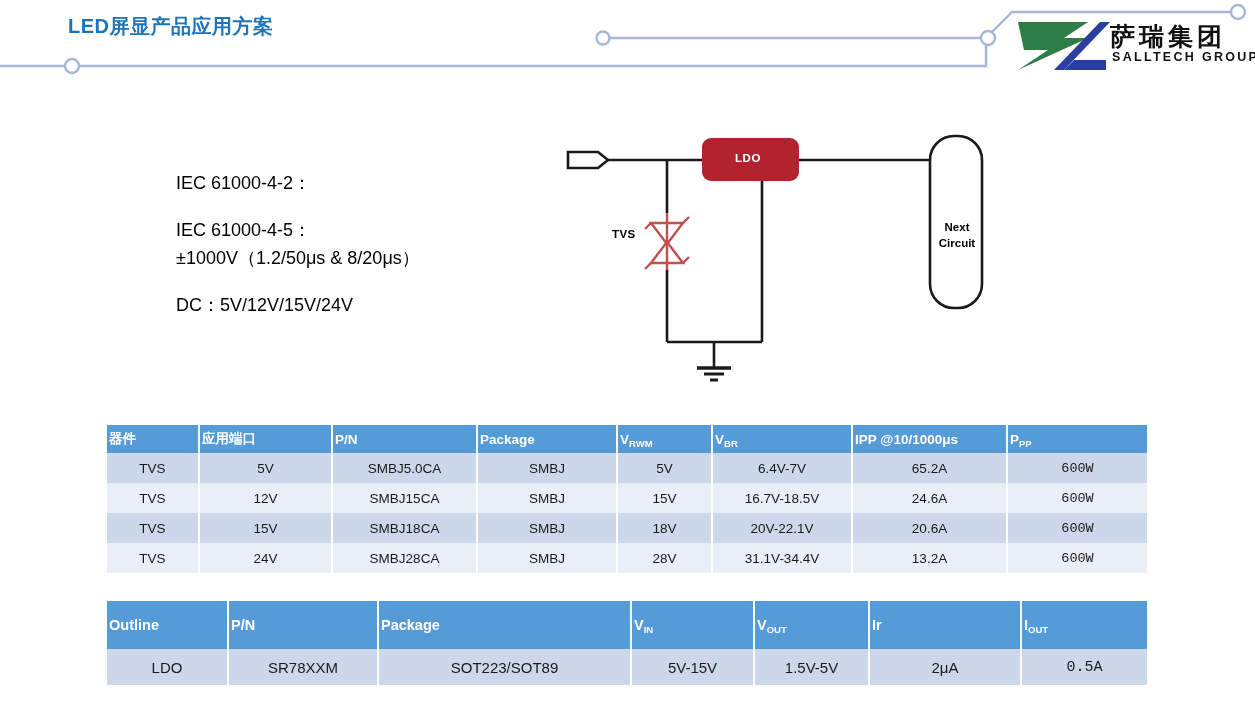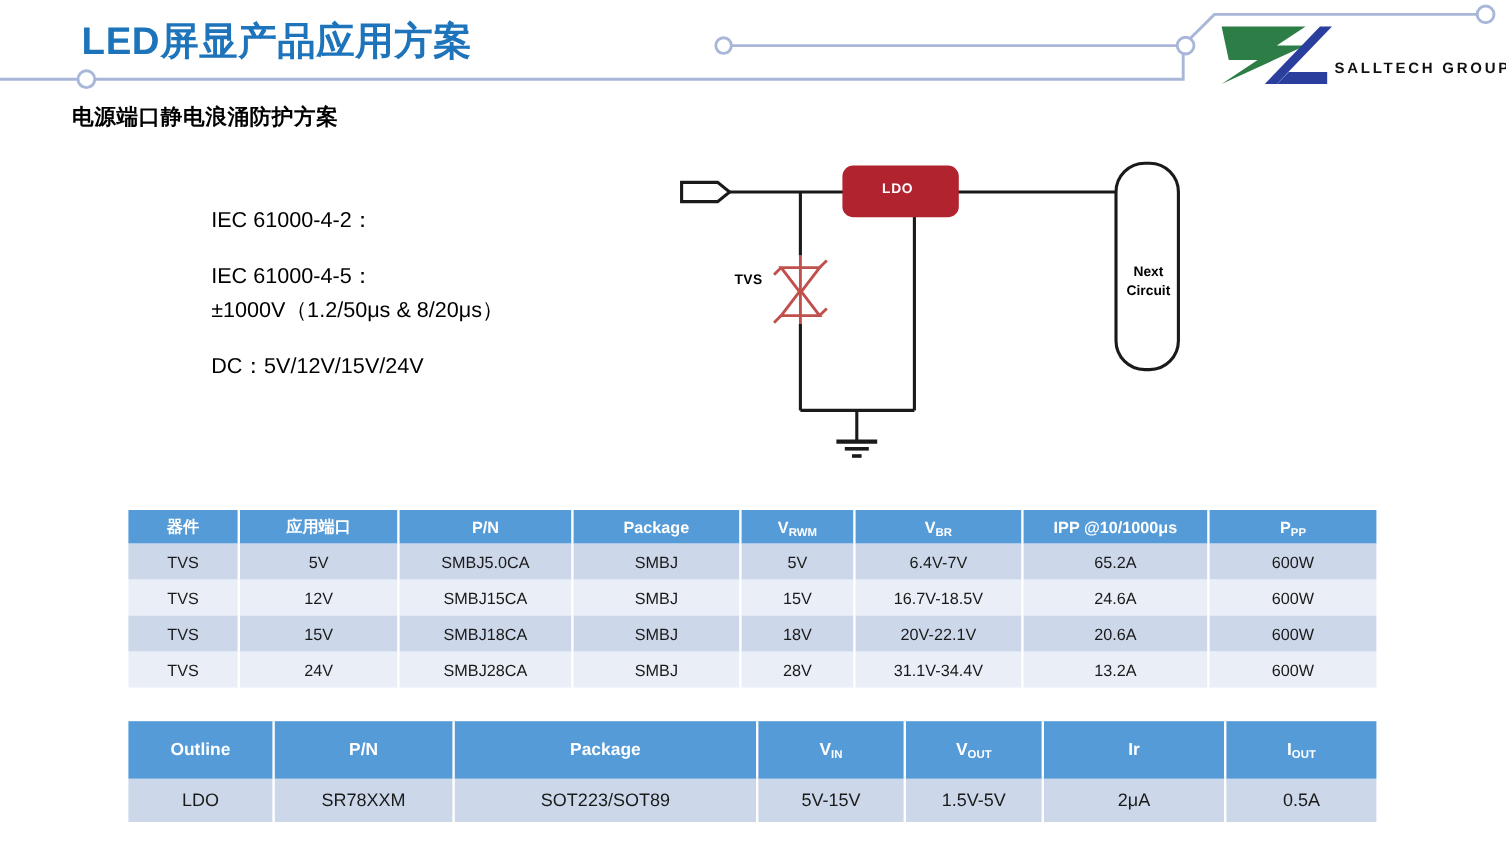--- a/index.html
+++ b/index.html
@@ -10,21 +10,21 @@
     position:relative;
     overflow:hidden;
     -webkit-font-smoothing:antialiased;
   }
   .slide{position:absolute;left:0;top:0;width:1255px;height:705px;}
 
   
   .deco{position:absolute;left:0;top:0;width:1255px;height:95px;pointer-events:none;}
   .main-title{
     position:absolute;left:68px;top:13px;
-    font-size:32px;font-weight:bold;color:#1d74bb;
+    font-size:20px;font-weight:bold;color:#1d74bb;
     letter-spacing:.5px;white-space:nowrap;
   }
   .sub-title{
     position:absolute;left:60px;top:85px;
     font-size:18px;font-weight:bold;color:#000;
     letter-spacing:.5px;white-space:nowrap;
   }
 
   
   .logo{position:absolute;left:1014px;top:18px;width:230px;height:56px;}
@@ -59,31 +59,31 @@
     font-size:11.5px;font-weight:bold;color:#000;line-height:1.35;text-align:center;
     width:42px;
   }
 
   
   table{border-collapse:collapse;position:absolute;table-layout:fixed;}
   #tvs-table{left:107px;top:425px;width:1040px;}
   #ldo-table{left:107px;top:601px;width:1040px;}
   th{
     background:#559bd8;color:#fff;font-size:13.5px;font-weight:bold;
-    height:28px;text-align:center;border-right:2px solid #fff;
+    height:28px;text-align:left;border-right:2px solid #fff;
     padding:0 2px;
   }
   #ldo-table th{height:48px;font-size:14.5px;}
   th:last-child{border-right:none;}
   td{
     font-size:13.5px;color:#1a1a1a;text-align:center;height:30px;
     border-right:2px solid #fff;padding:0 2px;
   }
   #ldo-table td{height:36px;font-size:15px;}
-  td:last-child{border-right:none;}
+  td:last-child{border-right:none;font-family:Liberation Mono, monospace;}
   tbody tr:nth-child(odd) td{background:#ccd8ea;}
   tbody tr:nth-child(even) td{background:#e9eef7;}
   #ldo-table tbody tr td{background:#ccd8ea;}
   sub{font-size:9.5px;vertical-align:baseline;position:relative;top:3px;letter-spacing:0;}
 </style>
 </head>
 <body>
 
 <div class="slide">
 
@@ -96,29 +96,29 @@
 
       <path d="M 986 38 L 1012 12 L 1232 12"></path>
     </g>
     <circle cx="603" cy="38" r="6.5" fill="#ffffff" stroke="#a8b6d8" stroke-width="2.4"></circle>
     <circle cx="72" cy="66" r="7" fill="#ffffff" stroke="#a8b6d8" stroke-width="2.4"></circle>
     <circle cx="988" cy="38" r="7" fill="#ffffff" stroke="#a8b6d8" stroke-width="2.4"></circle>
     <circle cx="1238" cy="12" r="7" fill="#ffffff" stroke="#a8b6d8" stroke-width="2.4"></circle>
   </svg>
 
   <div class="main-title">LED屏显产品应用方案</div>
-  <div class="sub-title">电源端口静电浪涌防护方案</div>
 
   <svg class="logo" viewBox="0 0 230 56" width="230" height="56">
 
     <path d="M 4 4 L 74 4 L 50 20 L 74 20 L 4 52 L 34 32 L 10 32 Z" fill="#2d7d46"></path>
 
     <path d="M 86 4 L 96 4 L 50 52 L 40 52 Z" fill="#2a3f9d"></path>
     <path d="M 60 42 L 92 42 L 92 52 L 50 52 Z" fill="#2a3f9d"></path>
   </svg>
+  <div class="logo-cn">萨瑞集团</div>
   <div class="logo-en">SALLTECH GROUP</div>
 
   <div class="spec">
     <p>IEC 61000-4-2：</p>
     <div class="gap"></div>
     <p>IEC 61000-4-5：</p>
     <p>±1000V（1.2/50μs &amp; 8/20μs）</p>
     <div class="gap"></div>
     <p>DC：5V/12V/15V/24V</p>
   </div>

